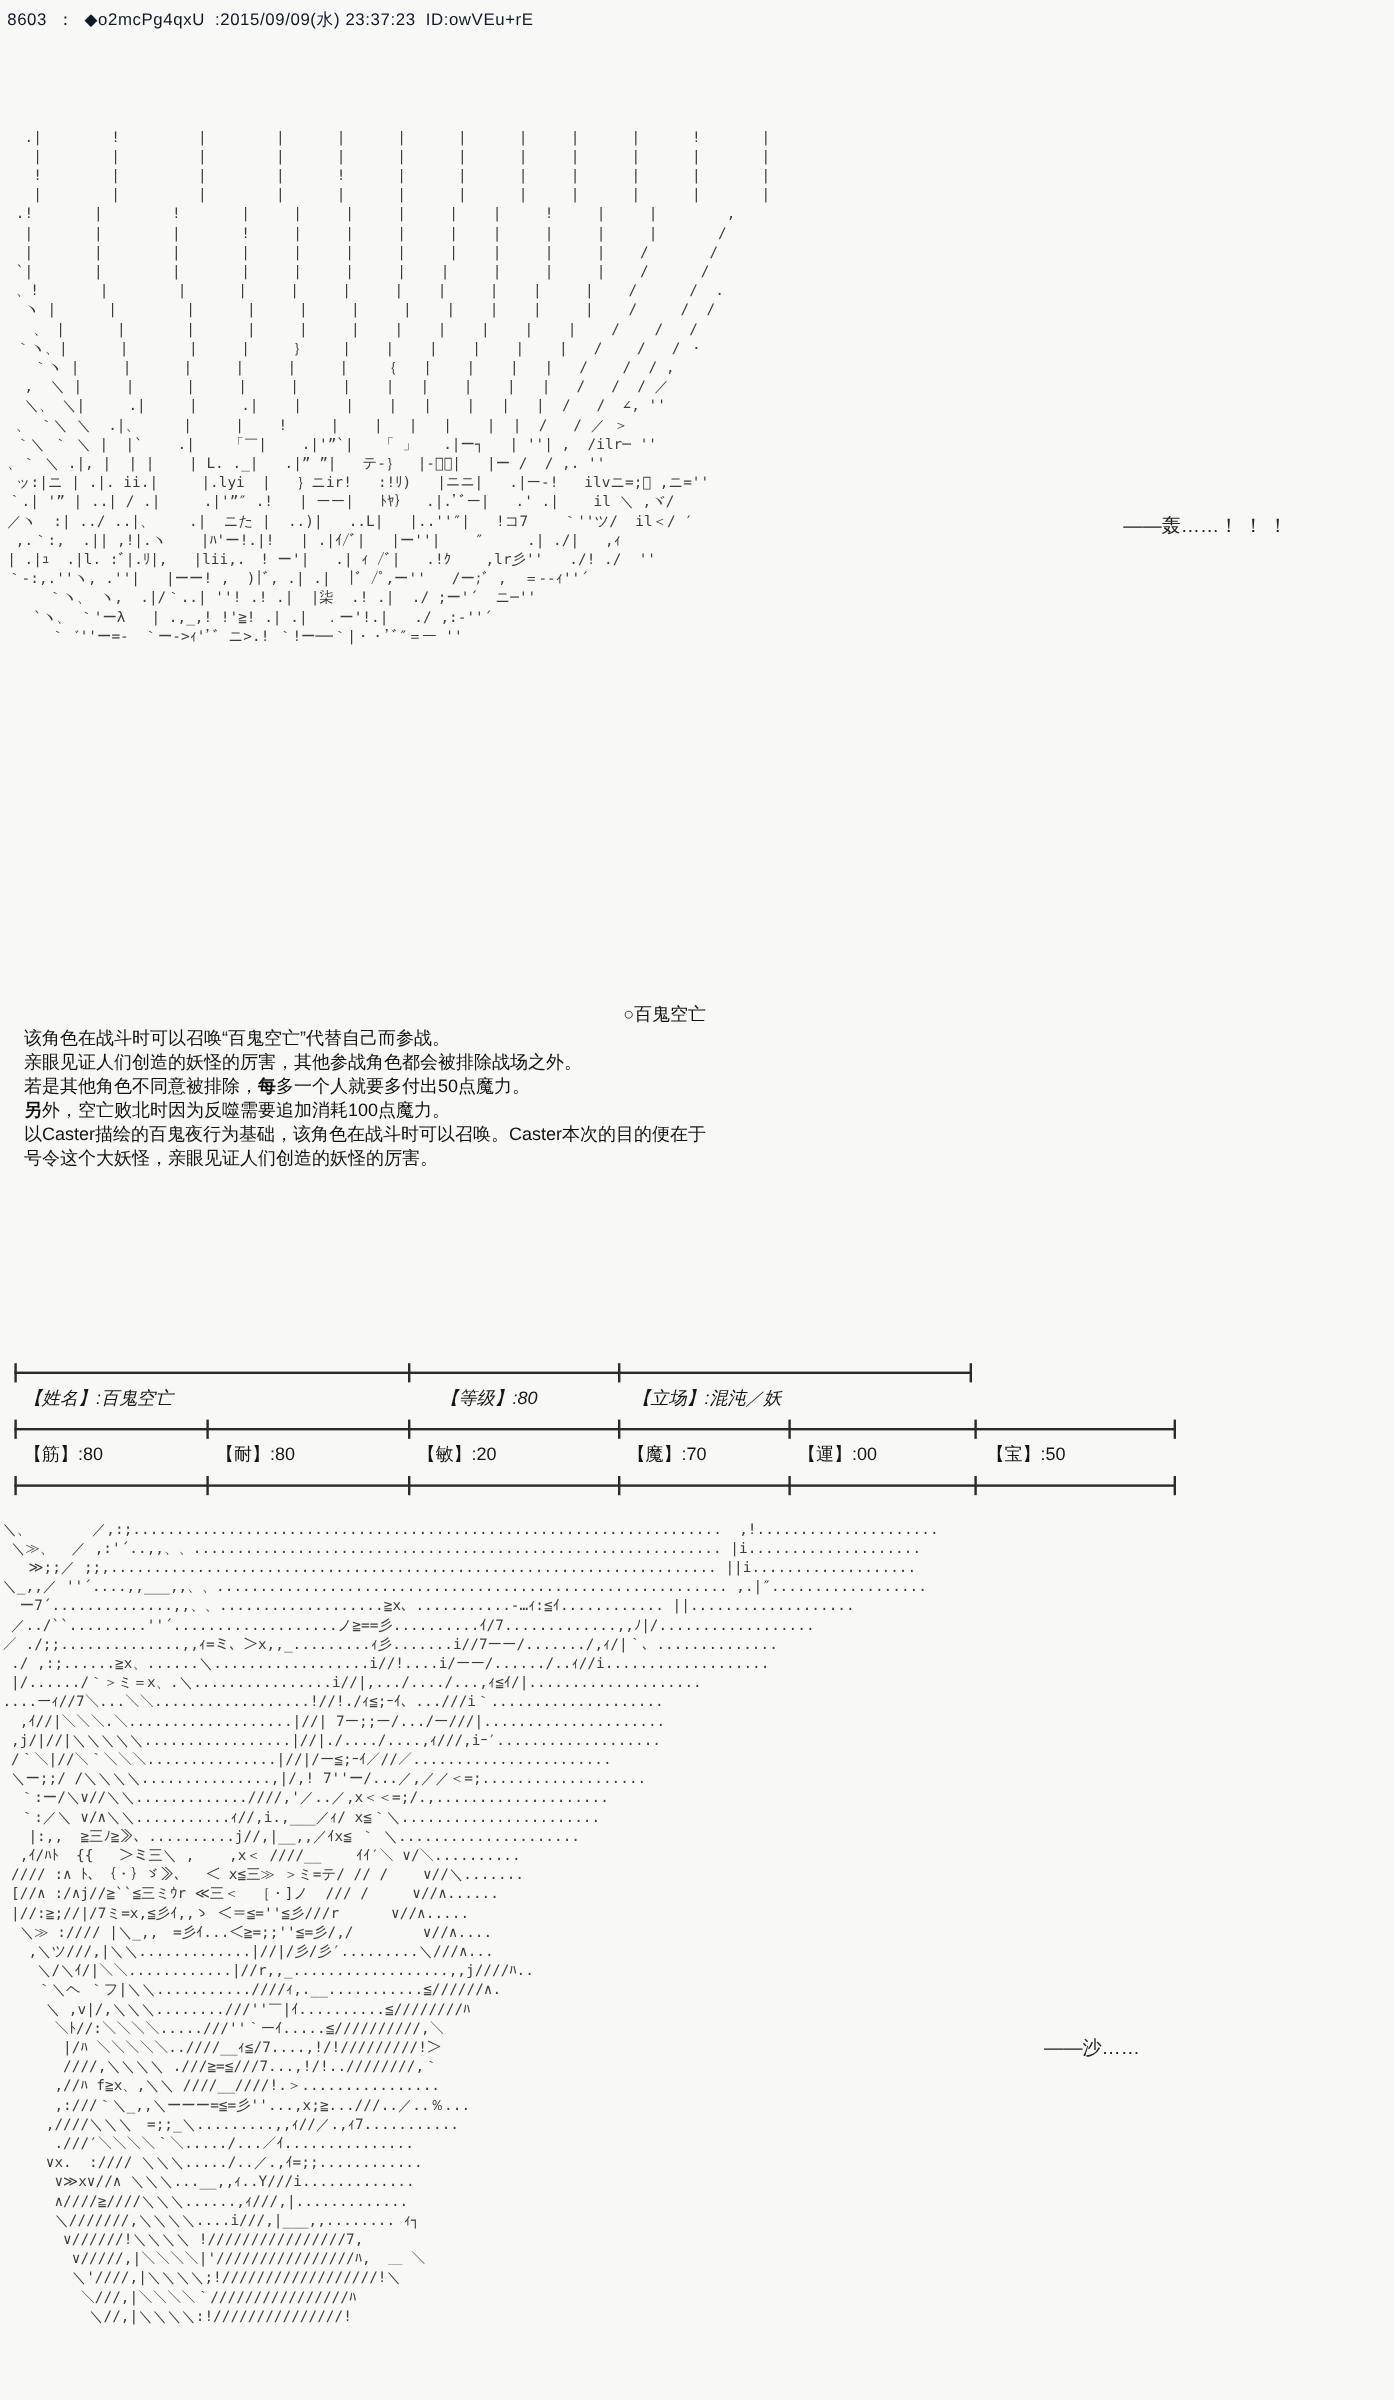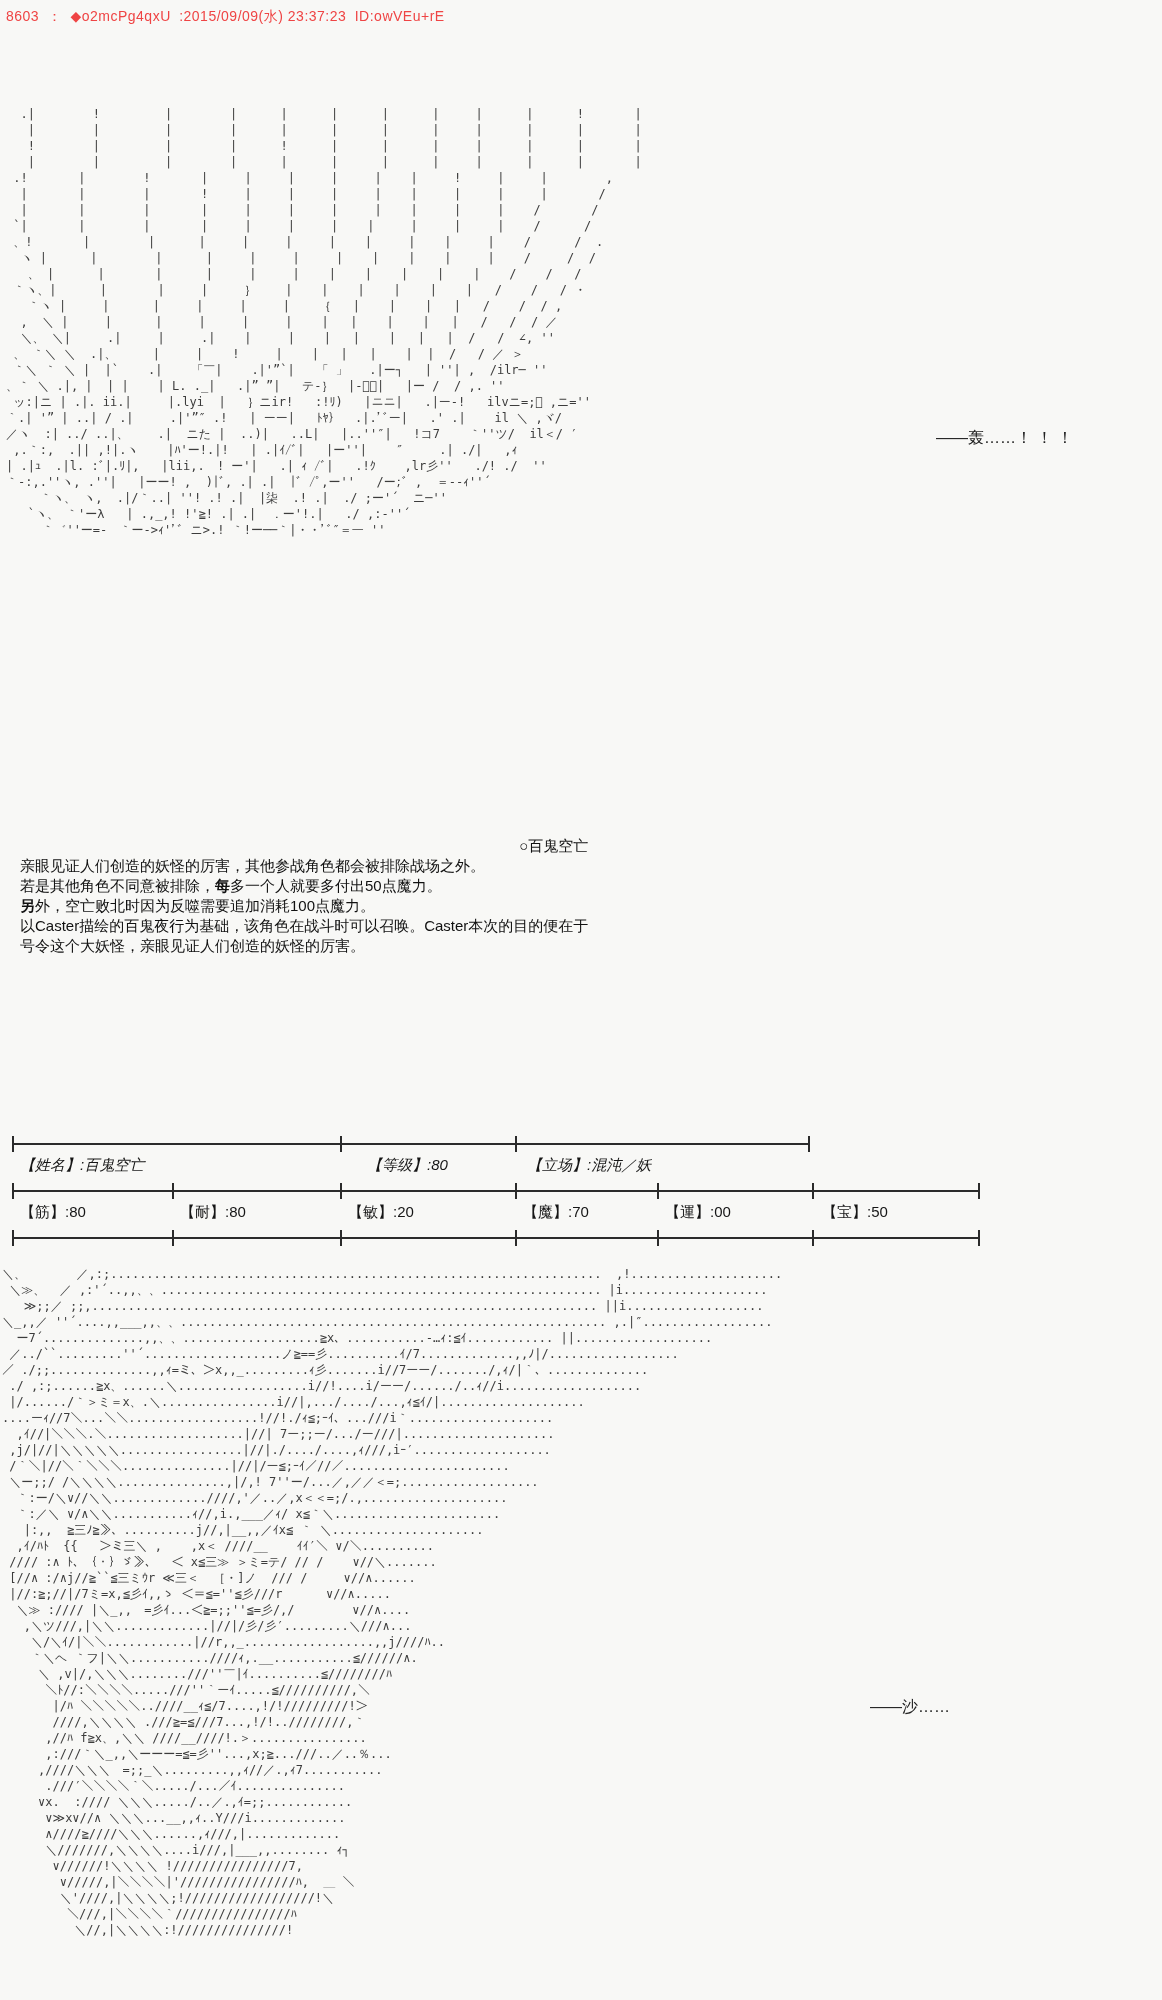--- a/index.html
+++ b/index.html
@@ -3,21 +3,21 @@
 <meta charset="utf-8">
 <style>
   html,body{margin:0;padding:0;}
   body{
     width:1162px;height:2000px;position:relative;overflow:hidden;
     background:#f8f8f6;color:#1b1b1b;
     font-family:"Liberation Sans","DejaVu Sans",sans-serif;
   }
   .post-header{
     position:absolute;left:6px;top:8px;
-    font-size:14px;letter-spacing:0.5px;color:#ef4444;
+    font-size:14px;letter-spacing:0.5px;color:#0f172a;
     white-space:nowrap;
   }
   .post-header span{margin-right:4px;}
   pre.aa{
     margin:0;position:absolute;
     font-family:"DejaVu Sans Mono","Liberation Mono",monospace;
     font-size:12px;line-height:16px;color:#3c3c3c;
     white-space:pre;letter-spacing:0;
   }
   #aa-top{left:6px;top:106px;}
@@ -82,20 +82,21 @@
 ｀-:,.''ヽ, .''|   |ーー! ,  )|ﾞ, .| .|  |ﾞ /ﾟ,ー''   /ー;ﾞ ,  ＝--ｨ''´
   ゝ ｀ヽ、 ヽ,  .|/｀..| ''! .! .|  |柒  .! .|  ./ ;ー'´  ニ─''
    `ヽ、 ｀'ーλ   | .,_,! !'≧! .| .|  ．ー'!.|   ./ ,:-''´
      ｀゛''ー=-ゝ｀ー-&gt;ｨ''ﾞ ニ&gt;.! ｀!ー──｀|・・'ﾞ″＝一 ''</pre>
 
 <div class="sfx" id="sfx-boom">——轰……！ ！ ！</div>
 
 <div class="np-desc">
   <div class="np-title">○百鬼空亡</div>
   <div class="np-lines">
+      <div class="np-line"><span>该角色在战斗时可以召唤“百鬼空亡”代替自己而参战。</span></div>
       <div class="np-line"><span>亲眼见证人们创造的妖怪的厉害，其他参战角色都会被排除战场之外。</span></div>
       <div class="np-line"><span>若是其他角色不同意被排除，</span><b>每</b><span>多一个人就要多付出50点魔力。</span></div>
       <div class="np-line"><span></span><b>另</b><span>外，空亡败北时因为反噬需要追加消耗100点魔力。</span></div>
       <div class="np-line"><span>以Caster描绘的百鬼夜行为基础，该角色在战斗时可以召唤。Caster本次的目的便在于</span></div>
       <div class="np-line"><span>号令这个大妖怪，亲眼见证人们创造的妖怪的厉害。</span></div>
     </div>
 </div>
 
 <div class="aa-table">
   <div class="hline" id="hline-1"></div>

